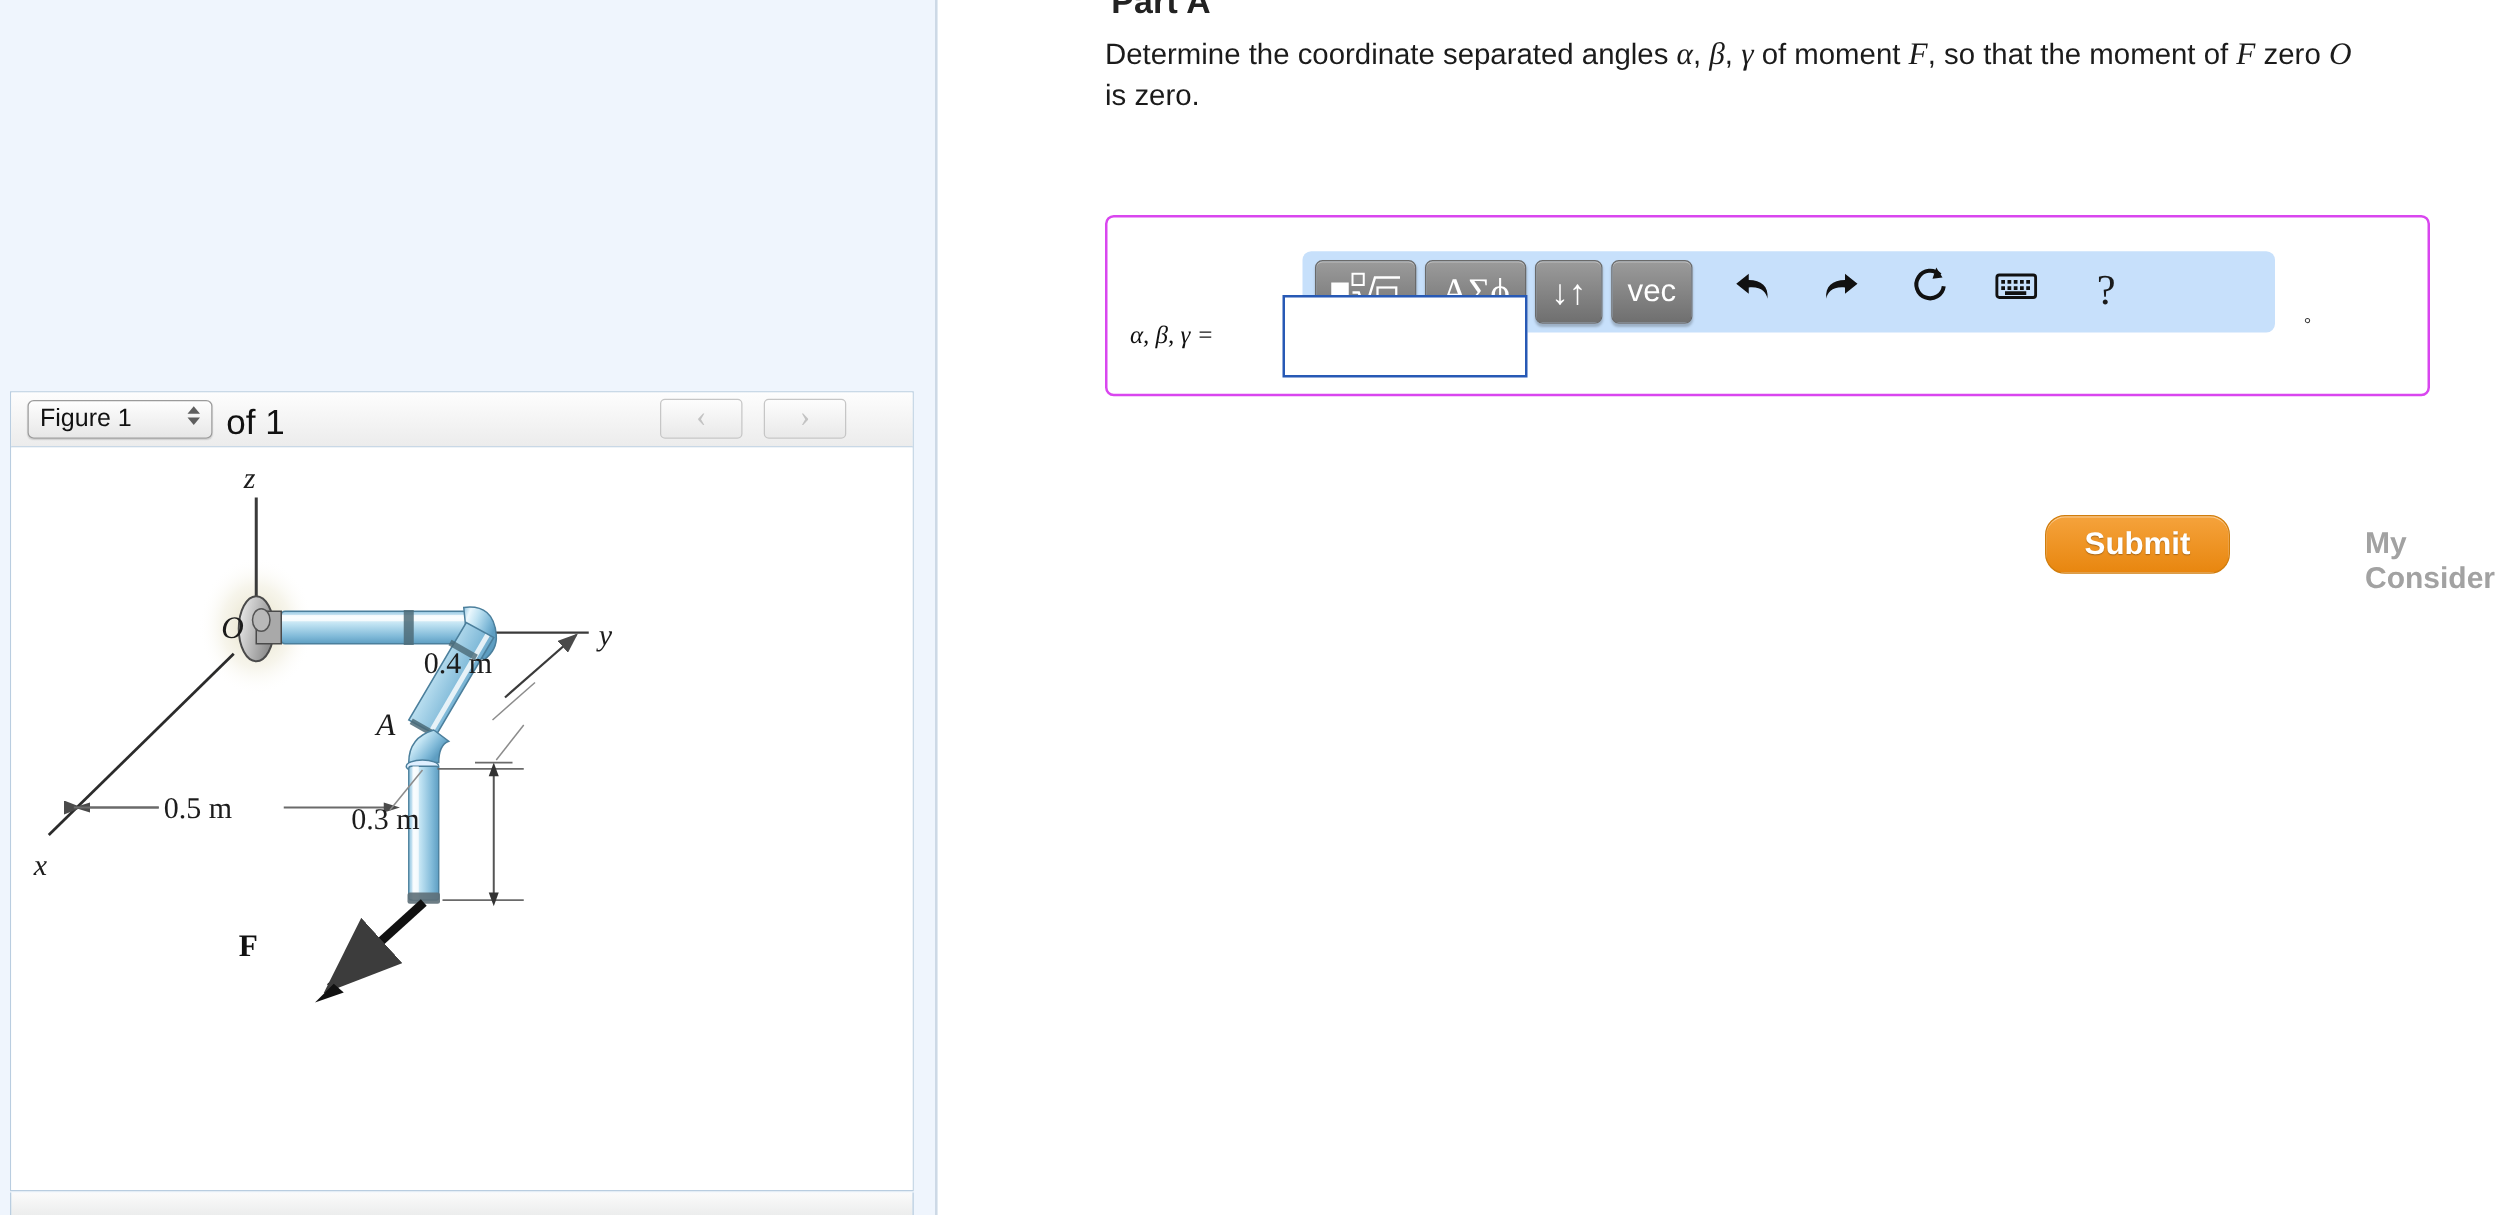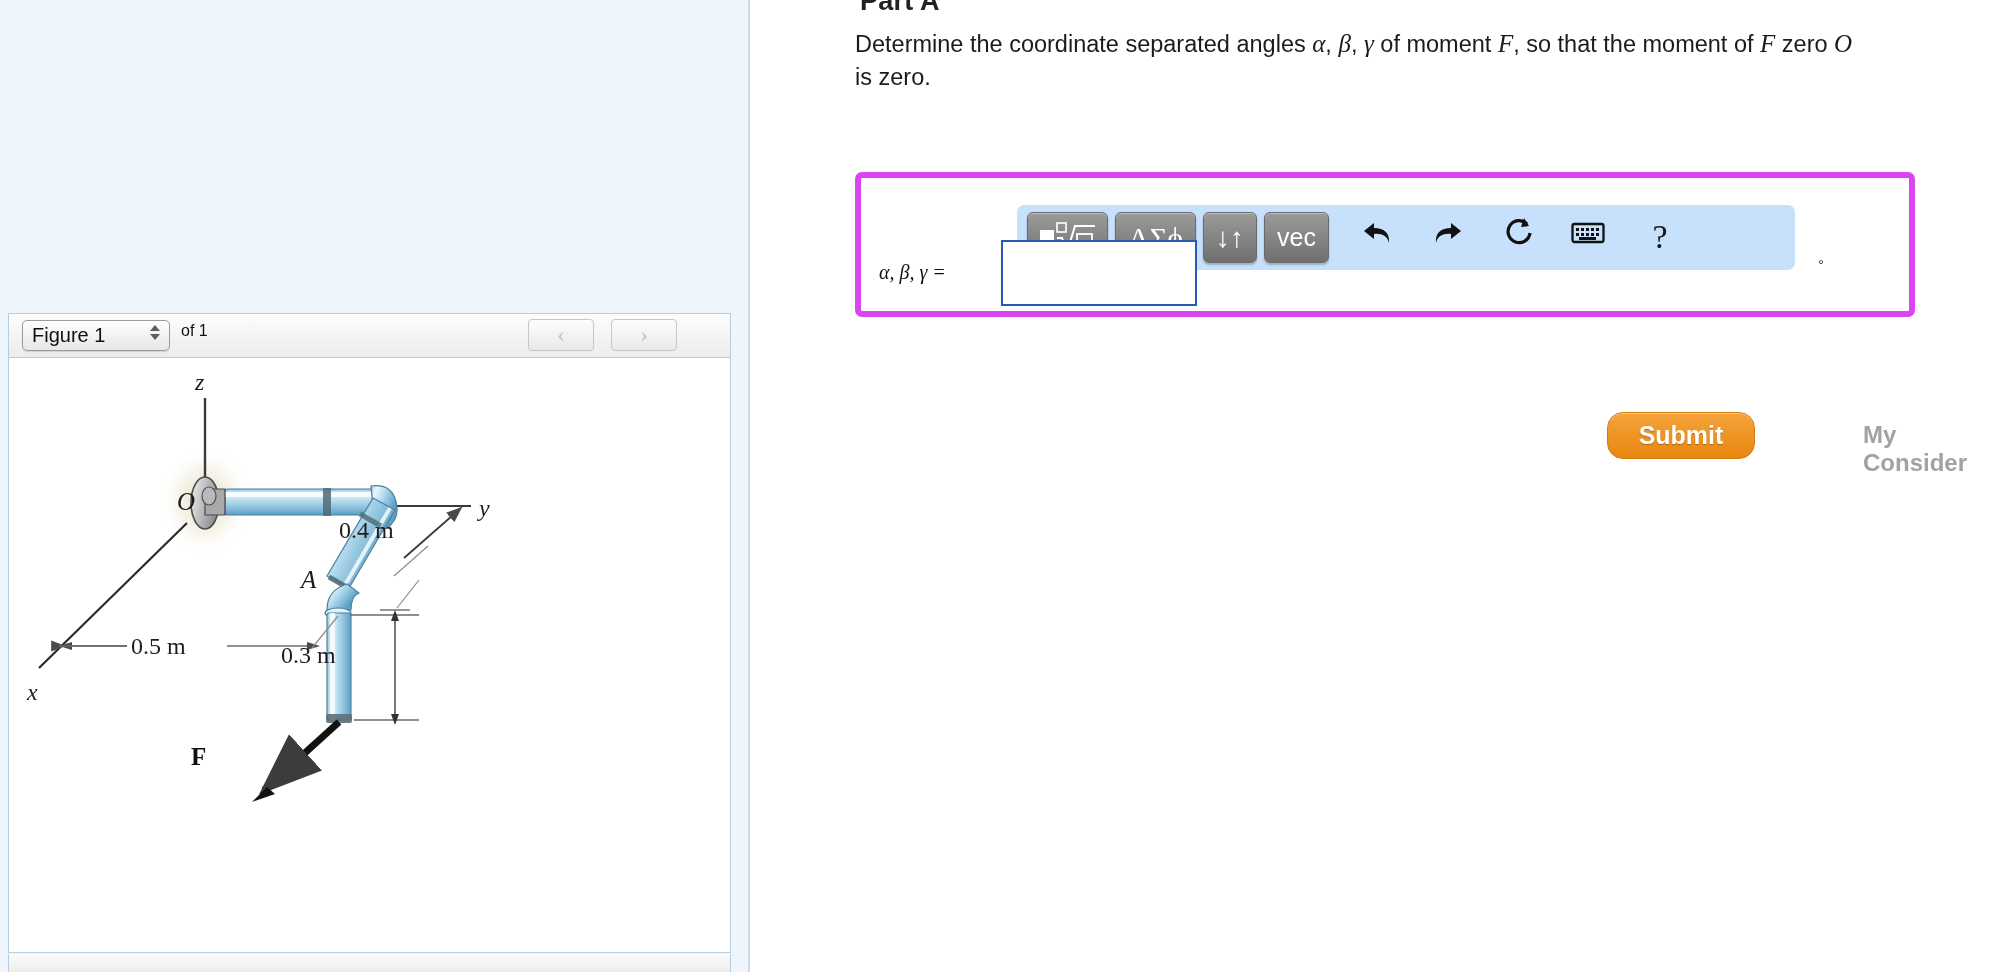--- a/index.html
+++ b/index.html
@@ -69,21 +69,21 @@
   }
   .fig-select .spin i {
     display: block; width: 0; height: 0; margin: 0 auto;
     border-left: 5px solid transparent;
     border-right: 5px solid transparent;
   }
   .fig-select .spin i.up { border-bottom: 6px solid #5e5e5e; margin-bottom: 3px; }
   .fig-select .spin i.dn { border-top: 6px solid #5e5e5e; }
   .fig-of {
     position: absolute; left: 172px; top: 8px;
-    font-size: 16px; color: #111;
+    font-size: 28px; color: #111;
   }
   .navbtn {
     position: absolute; top: 5px;
     width: 66px; height: 32px;
     background: linear-gradient(#fdfdfd, #e9e9e9);
     border: 1px solid #c6c6c6;
     border-radius: 4px;
     color: #c3c3c3;
     font-size: 24px;
     text-align: center;
@@ -101,21 +101,21 @@
   .bottom-bar {
     position: absolute; left: 8px; top: 954px;
     width: 723px; height: 18px;
     background: linear-gradient(#fbfbfb, #eceded);
     border-left: 1px solid #b9cde0;
     border-right: 1px solid #b9cde0;
   }
 
   
   .right-panel {
-    position: absolute; left: 750px; top: 0;
+    position: absolute; left: 779px; top: 0;
     width: 1092px; height: 972px;
     background: #ffffff;
   }
   .part-title {
     position: absolute; left: 110px; top: -14px;
     font-size: 27px; font-weight: bold; color: #222;
     letter-spacing: .2px;
   }
   .q-text {
     position: absolute; left: 105px; top: 27px;
@@ -127,21 +127,21 @@
   .q-text .gk { font-family: "Liberation Serif", serif; font-style: italic; font-size: 25px; }
   .q-instr {
     position: absolute; left: 105px; top: 124px;
     font-size: 23.5px; font-weight: bold; color: #111;
   }
 
   
   .answer-box {
     position: absolute; left: 105px; top: 172px;
     width: 1060px; height: 145px;
-    border: 6px solid #d946ef;
+    border: 2px solid #d946ef;
     border-radius: 7px;
     background: #fff;
   }
   .math-toolbar {
     position: absolute; left: 156px; top: 27px;
     width: 778px; height: 65px;
     background: #c7e0fb;
     border-radius: 7px;
   }
   .mt-btn {

